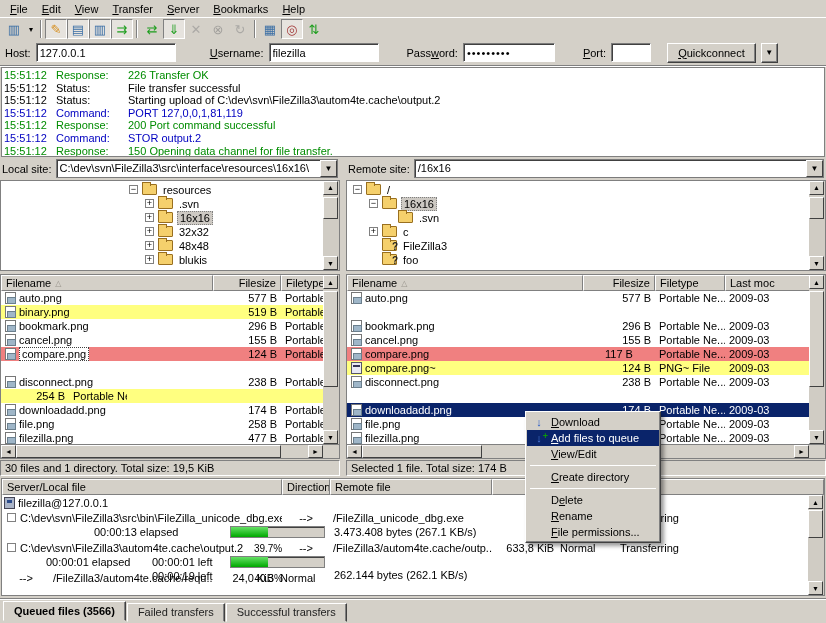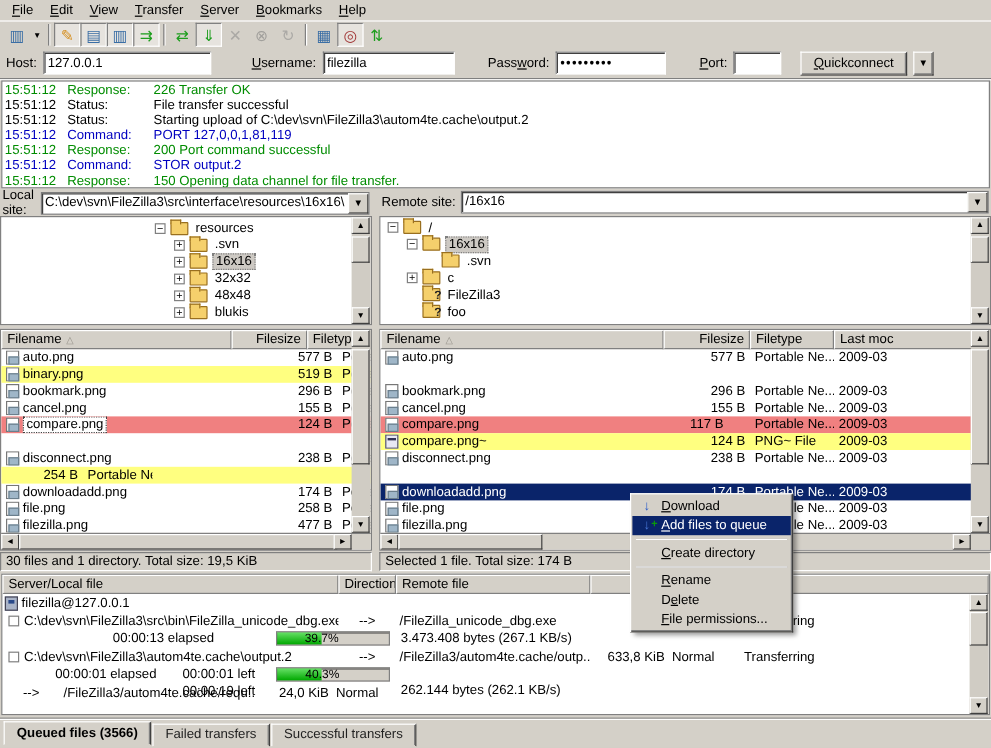--- a/index.html
+++ b/index.html
@@ -33,21 +33,21 @@
 
   
   .log { height:90px; margin:0 1px; background:#fff; border:1px solid #808080; overflow:hidden; padding:1px 2px; }
   .log-line { display:flex; height:12.6px; line-height:12.5px; white-space:nowrap; }
   .lt { width:52px; flex:none; } .lk { width:72px; flex:none; } .lx { flex:1; }
   .c-green { color:#008c00; } .c-blue { color:#0000c0; } .c-black { color:#000; }
 
   
   .panes { display:flex; height:318px; margin-top:1px; }
   .pane { display:flex; flex-direction:column; }
-  .pane-local { width:310px; } .split { width:6px; } .pane-remote { flex:1; }
+  .pane-local { width:340px; } .split { width:6px; } .pane-remote { flex:1; }
 
   .sitebar { height:22px; display:flex; align-items:center; gap:4px; padding:0 2px; }
   .combo { flex:1; height:19px; display:flex; background:#fff; border:1px solid #7b7b7b;
            box-shadow: inset 1px 1px 0 #404040; }
   .combo-text { flex:1; padding:2px 3px; white-space:nowrap; overflow:hidden; }
   .combo-btn { width:17px; background:#d4d0c8; border:1px solid; border-color:#fff #404040 #404040 #fff; font-size:8px;
                display:flex; align-items:center; justify-content:center; }
 
   .tree { height:92px; background:#fff; border:1px solid #808080; position:relative; overflow:hidden; padding-top:2px; }
   .tree-row { height:14px; display:flex; align-items:center; white-space:nowrap; }
@@ -97,21 +97,21 @@
   .queuewrap { height:118px; margin:2px 1px 0 1px; background:#fff; border:1px solid #808080; position:relative; overflow:hidden; }
   .qheader { height:16px; display:flex; background:#d4d0c8; }
   .qrow { height:15px; display:flex; align-items:center; white-space:nowrap; position:relative; }
   .qcell { padding:0 3px; overflow:hidden; flex:none; display:flex; align-items:center; gap:4px; }
   .qcheck { width:9px; height:9px; border:1px solid #808080; background:#fff; flex:none; margin-left:2px; }
   .ico-srv { width:11px; height:12px; flex:none; margin-left:2px; background:#aab4c8; border:1px solid #445; position:relative; }
   .ico-srv::after { content:""; position:absolute; left:2px; top:2px; width:5px; height:3px; background:#2a4a8a; }
   .pbar { position:absolute; left:228px; top:1px; width:95px; height:12px; background:#d4d0c8; border:1px solid #808080;
           box-shadow: inset 1px 1px 0 #404040; }
   .pfill { height:100%; background:linear-gradient(#66e066,#00a800); }
-  .plabel { position:absolute; top:0; font-size:10px; line-height:11px; color:#000; }
+  .plabel { position:absolute; top:16px; font-size:10px; line-height:11px; color:#000; }
   .ptext { position:absolute; top:1px; }
 
   
   .tabsline { height:2px; border-top:1px solid #808080; border-bottom:1px solid #fff; margin-top:2px; }
   .tabsbar { height:22px; display:flex; align-items:flex-start; padding-left:3px; padding-top:1px; }
   .tab { padding:2px 10px 3px 10px; background:#d4d0c8; border:1px solid; border-color:#fff #404040 transparent #fff;
          box-shadow: inset -1px 0 0 #808080; margin-right:1px; cursor:default; }
   .tab.active { font-weight:bold; padding-top:3px; }
   .tab:not(.active) { margin-top:2px; color:#222; }
 
@@ -658,21 +658,22 @@
   <div class="tabsline"></div>
   <div class="tabsbar" id="tabsBar">
       <span class="tab active">Queued files (3566)</span>
       <span class="tab">Failed transfers</span>
       <span class="tab">Successful transfers</span>
     </div>
 
   <div class="ctxmenu" id="ctxMenu">
       <div class="mitem"><span class="micon" style="color: rgb(36, 88, 200);">↓</span><span><u>D</u>ownload</span></div>
       <div class="mitem hl"><span class="micon" style="color: rgb(74, 120, 216);">↓<span class="plus">+</span></span><span><u>A</u>dd files to queue</span></div>
+      <div class="mitem"><span><u>V</u>iew/Edit</span></div>
       <div class="msep"></div>
       <div class="mitem"><span><u>C</u>reate directory</span></div>
       <div class="msep"></div>
+      <div class="mitem"><span>D<u>e</u>lete</span></div>
       <div class="mitem"><span><u>R</u>ename</span></div>
-      <div class="mitem"><span>D<u>e</u>lete</span></div>
       <div class="mitem"><span><u>F</u>ile permissions...</span></div>
     </div>
 
 </div>
 
 </body></html>

